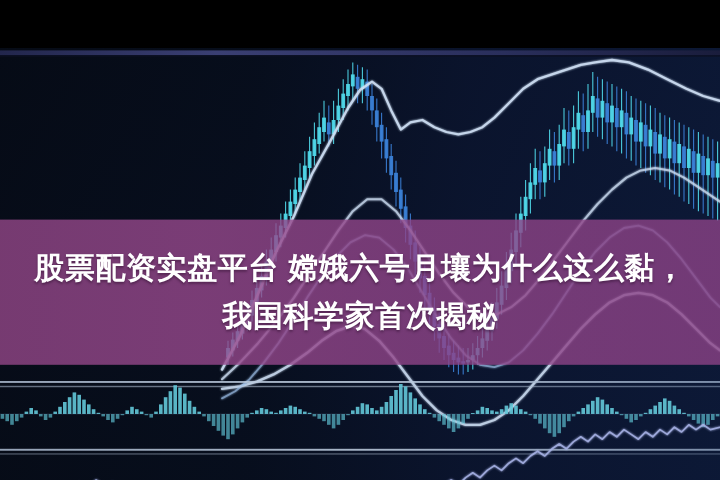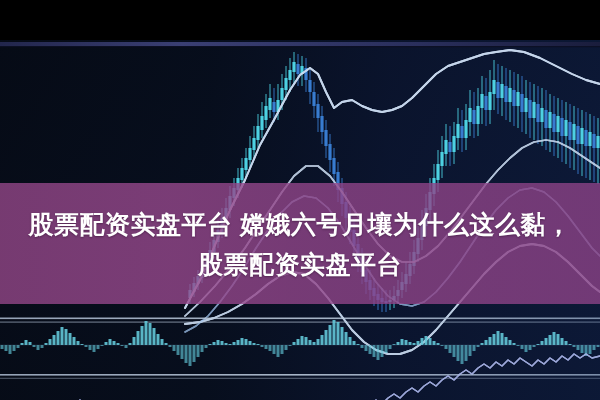--- a/index.html
+++ b/index.html
@@ -483,16 +483,16 @@
     <g id="g-trend">
         <polyline points="0,378 8,374 14,380 20,372 28,366 34,372 40,366 46,370 54,364 60,368 66,362 74,366 80,360 86,364 94,362 100,368 106,374 112,380 118,376 124,372 132,376 138,382 144,378 150,382 158,384 164,380 170,384 178,382 184,386 190,384 196,380 202,384 208,382 214,386 220,384 226,380 232,376 238,370 244,366 250,372 256,378 262,382 268,386 274,384 280,388 286,386 292,390 298,386 304,382 310,384 316,380 322,376 328,380 334,376 340,372 346,376 352,370 358,366 364,370 370,364 376,360 382,364 388,358 394,354 400,358 406,352 412,348 418,352 424,346 430,342 436,346 442,340 448,336 454,340 460,334 466,330 472,334 478,328 484,324 490,328 496,322 502,326 508,320 514,324 520,318 526,322 532,326 538,320 544,324 550,318 556,322 562,316 568,320 574,314 580,318 586,314 592,318 600,316" fill="none" stroke="#a9b4e8" stroke-width="1.4" opacity="0.92" stroke-linejoin="round" stroke-linecap="round" filter="url(#softGlow)"></polyline>
       </g>
 
     <rect x="0" y="392.5" width="600" height="3.4" fill="url(#botBarGrad)"></rect>
     <rect x="0" y="396" width="600" height="4" fill="#05080f"></rect>
   </svg>
 
   <div id="headline-band">
     <div class="headline-line" id="headline-line-1">股票配资实盘平台 嫦娥六号月壤为什么这么黏，</div>
-    <div class="headline-line" id="headline-line-2">股票配资实盘平台</div>
+    <div class="headline-line" id="headline-line-2">我国科学家首次揭秘</div>
   </div>
 
 </div>
 
 </body></html>

